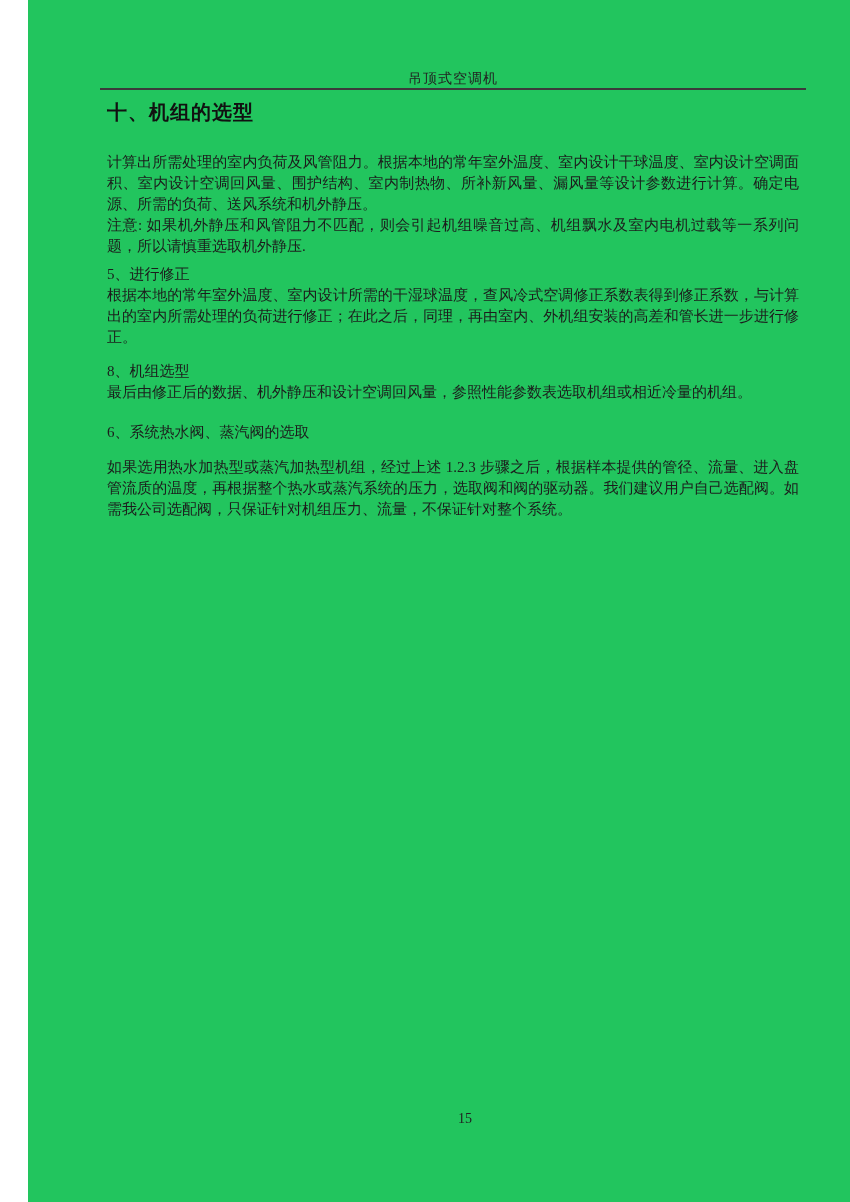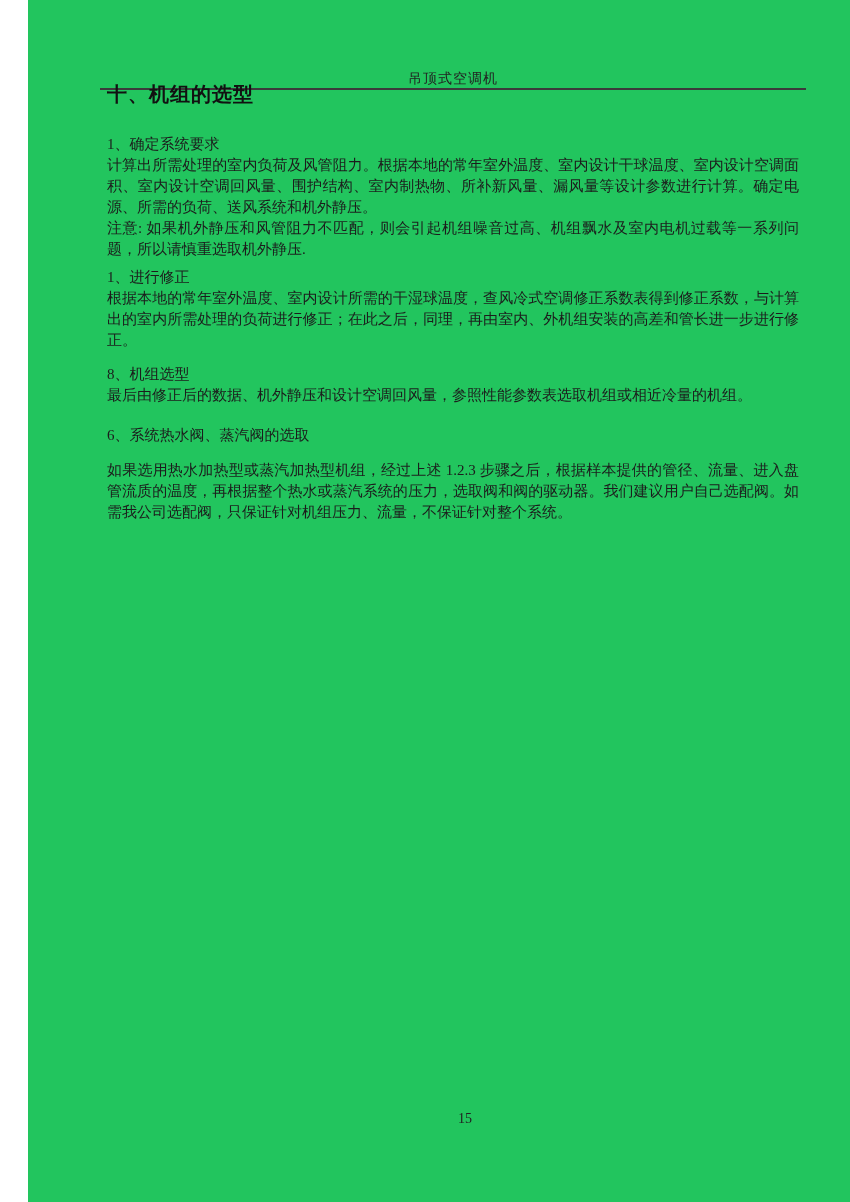--- a/index.html
+++ b/index.html
@@ -31,21 +31,21 @@
   .header-rule {
     position: absolute;
     top: 88px;
     left: 72px;
     width: 706px;
     height: 2px;
     background: #3b3b3b;
   }
   .content {
     position: absolute;
-    top: 82px;
+    top: 100px;
     left: 79px;
     width: 692px;
   }
   .doc-title {
     font-size: 20px;
     font-weight: bold;
     line-height: 25px;
     margin: 0 0 27px 0;
     color: #111111;
     letter-spacing: 1px;
@@ -85,27 +85,26 @@
 
   <div class="running-header">吊顶式空调机</div>
 
   <div class="header-rule"></div>
 
   <div class="content">
 
     <h1 class="doc-title">十、机组的选型</h1>
 
     <section class="sec sec-1">
-      <div class="sec-heading">1、确定系统要求</div>
       <p class="para">计算出所需处理的室内负荷及风管阻力。根据本地的常年室外温度、室内设计干球温度、室内设计空调面积、室内设计空调回风量、围护结构、室内制热物、所补新风量、漏风量等设计参数进行计算。确定电源、所需的负荷、送风系统和机外静压。</p>
       <p class="para">注意: 如果机外静压和风管阻力不匹配，则会引起机组噪音过高、机组飘水及室内电机过载等一系列问题，所以请慎重选取机外静压.</p>
     </section>
 
     <section class="sec sec-2">
-      <div class="sec-heading">1、进行修正</div>
+      <div class="sec-heading">5、进行修正</div>
       <p class="para">根据本地的常年室外温度、室内设计所需的干湿球温度，查风冷式空调修正系数表得到修正系数，与计算出的室内所需处理的负荷进行修正；在此之后，同理，再由室内、外机组安装的高差和管长进一步进行修正。</p>
     </section>
 
     <section class="sec sec-3">
       <div class="sec-heading">8、机组选型</div>
       <p class="para">最后由修正后的数据、机外静压和设计空调回风量，参照性能参数表选取机组或相近冷量的机组。</p>
     </section>
 
     <section class="sec sec-4">
       <div class="sec-heading">6、系统热水阀、蒸汽阀的选取</div>

